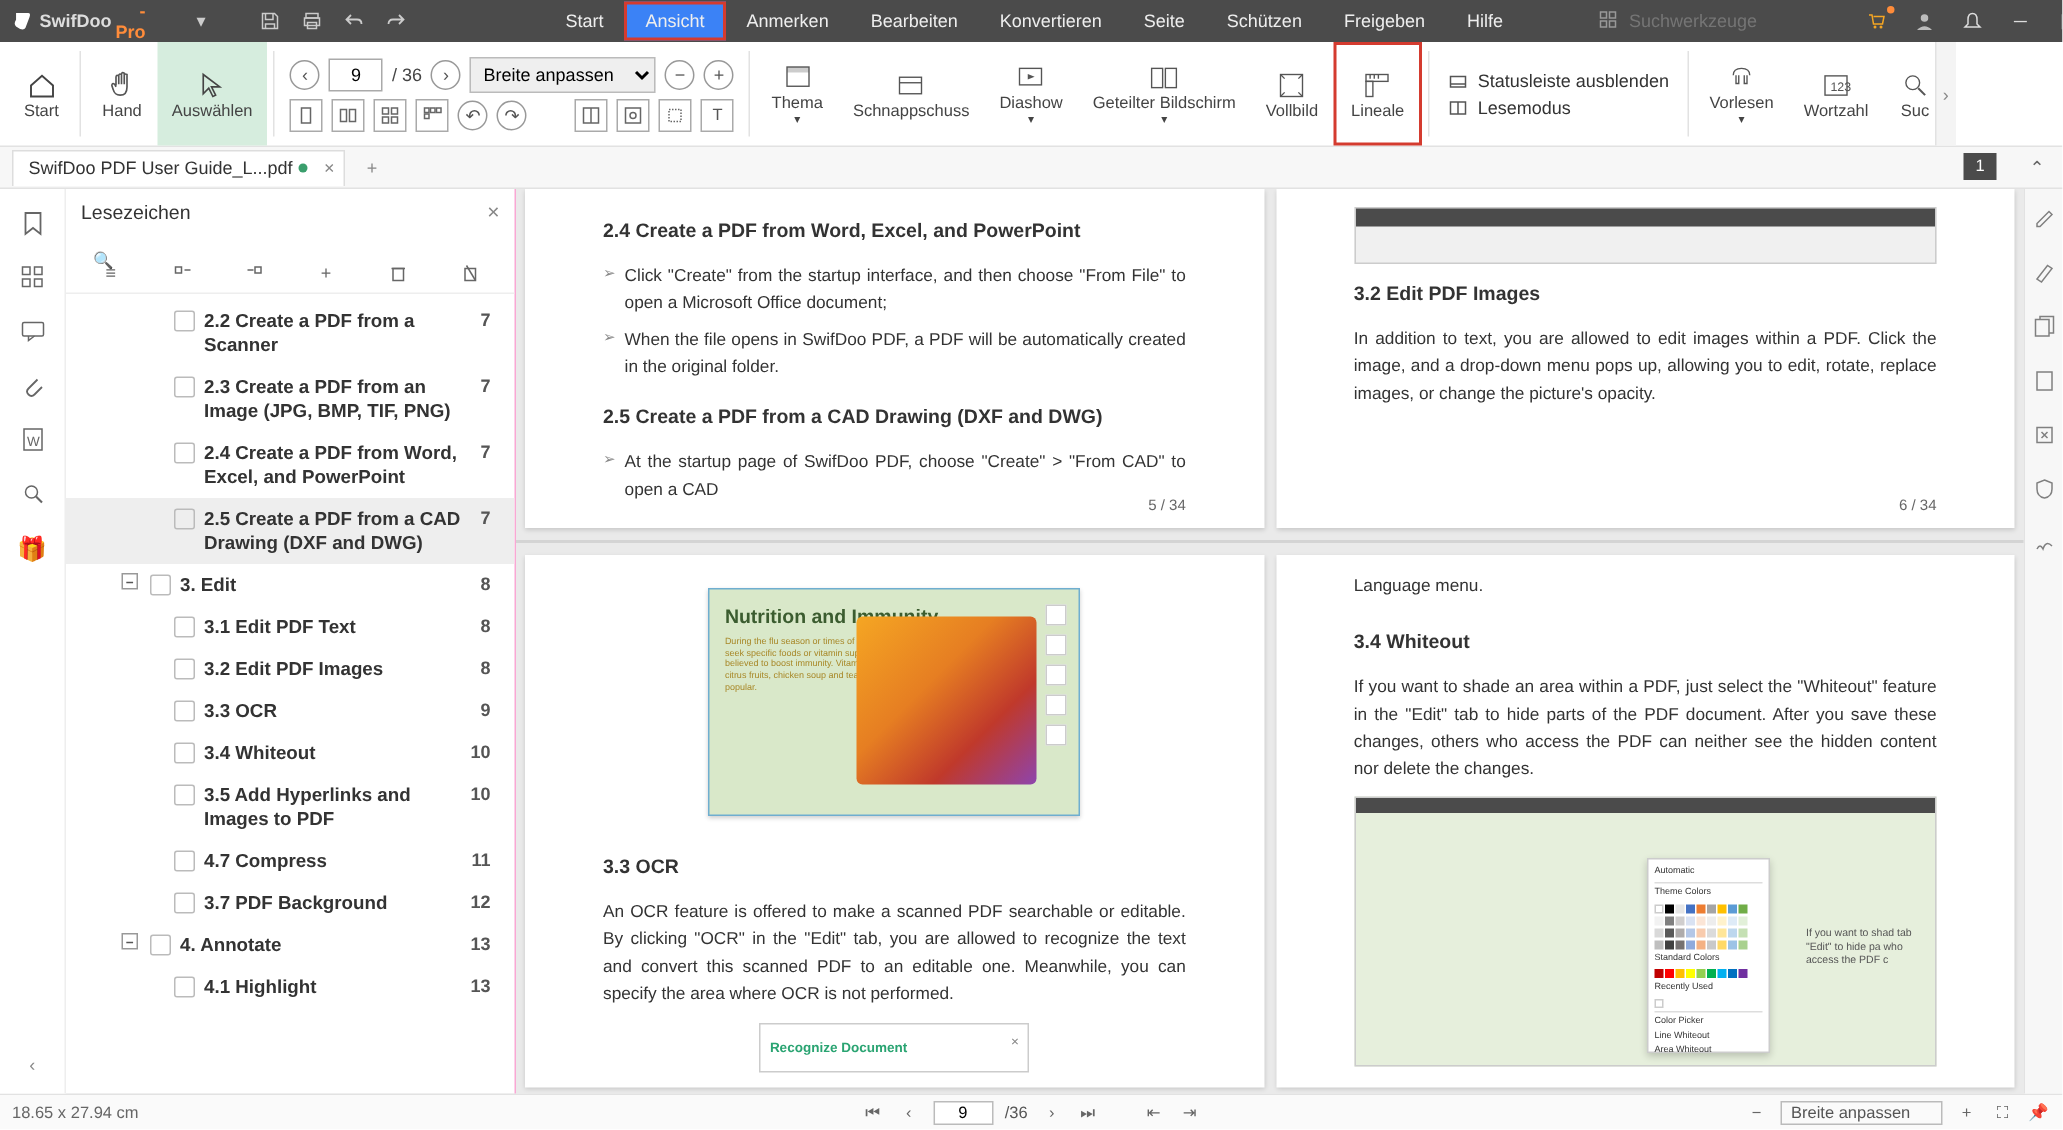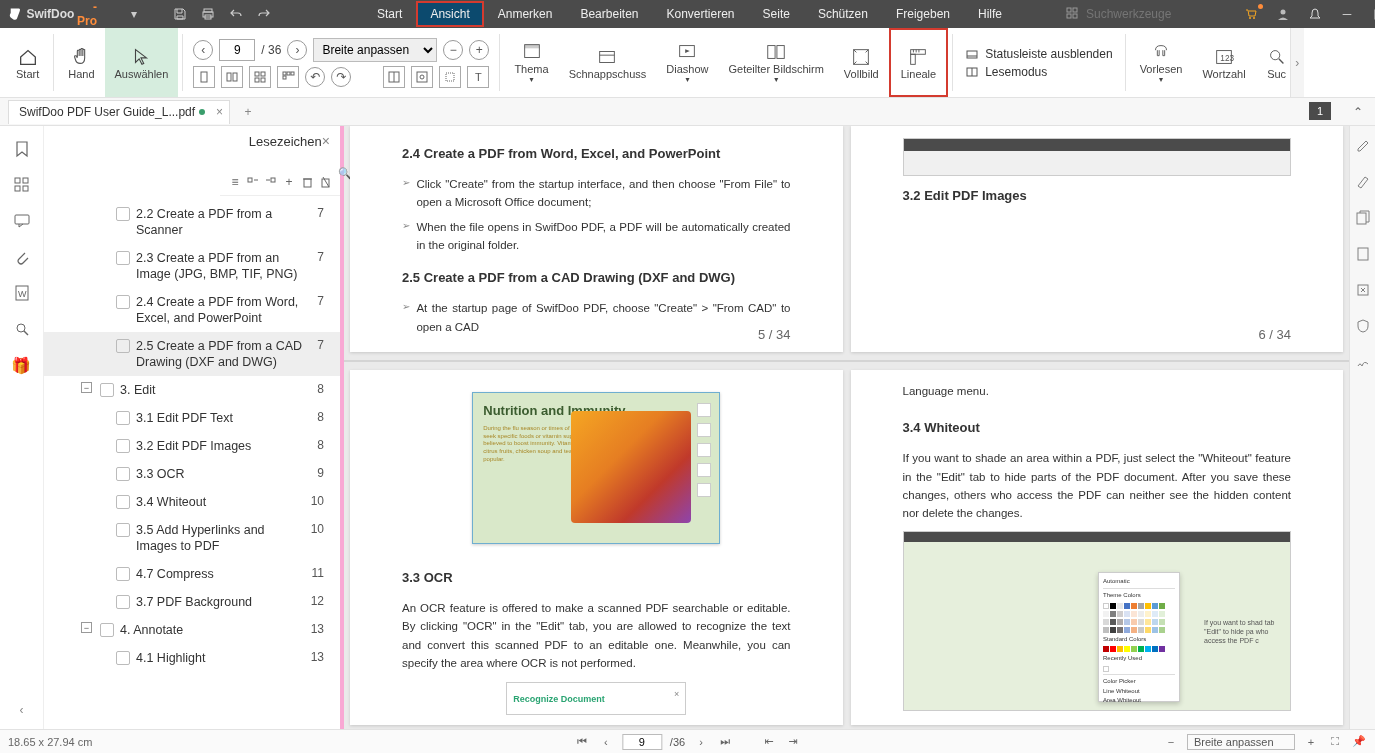--- a/index.html
+++ b/index.html
@@ -6,21 +6,21 @@
 body { width: 1375px; height: 753px; background: #fff; overflow: hidden; font-size: 12px; color: #333; }
 
 
 .titlebar { height: 28px; background: #4b4b4b; display: flex; align-items: center; color: #ddd; gap: 22px; }
 .titlebar .logo { display: flex; align-items: center; padding: 0 8px; font-size: 12px; font-weight: 600; }
 .titlebar .logo .pro { color: #ff8c3a; margin-left: 1px; text-align: right; }
 .titlebar .qat { display: flex; gap: 6px; padding: 0 6px; }
 .titlebar .qat .qbtn { width: 22px; height: 22px; display: flex; align-items: center; justify-content: center; color: #ccc; cursor: pointer; }
 .titlebar .menus { display: flex; margin-left: 60px; }
 .titlebar .menus .mi { padding: 6px 14px; font-size: 12px; color: #eee; cursor: pointer; }
-.titlebar .menus .mi.active { background: #0c4a6e; border: 2px solid #d43b2f; padding: 4px 12px; }
+.titlebar .menus .mi.active { background: #3b82f6; border: 2px solid #d43b2f; padding: 4px 12px; }
 .titlebar .search { margin-left: 28px; display: flex; align-items: flex-start; gap: 6px; color: #999; }
 .titlebar .search input { background: transparent; border: none; color: #bbb; width: 130px; outline: none; font-size: 12px; }
 .titlebar .right { margin-left: auto; display: flex; align-items: center; gap: 6px; padding-right: 6px; }
 .titlebar .right .ibtn { width: 26px; height: 22px; display: flex; align-items: center; justify-content: center; color: #ddd; cursor: pointer; }
 .titlebar .cart { position: relative; }
 .titlebar .cart::after { content: ""; position: absolute; top: 1px; right: 1px; width: 5px; height: 5px; background: #ff8c3a; border-radius: 50%; }
 
 
 .ribbon { height: 70px; background: #fff; border-bottom: 1px solid #e2e2e2; display: flex; align-items: stretch; padding: 0 6px; }
 .ribbon .rbtn { display: flex; flex-direction: column; align-items: center; justify-content: center; padding: 2px 10px; cursor: pointer; font-size: 11px; color: #444; }
@@ -52,48 +52,48 @@
 
 .main { display: flex; height: calc(753px - 28px - 70px - 28px - 24px); }
 
 
 .lefticons { width: 44px; background: #fff; border-right: 1px solid #eee; display: flex; flex-direction: column; align-items: center; gap: 18px; padding-top: 14px; }
 .lefticons .licon { width: 18px; height: 18px; color: #666; cursor: pointer; }
 .lefticons .gift { color: #e67e22; font-size: 16px; }
 .lefticons .collapse { margin-top: auto; margin-bottom: 12px; color: #888; cursor: pointer; }
 
 
-.panel { width: 300px; border-right: 4px solid #f9a8d4; display: flex; flex-direction: column; align-items: flex-end; }
+.panel { width: 300px; border-right: 1px solid #f9a8d4; display: flex; flex-direction: column; }
 .panel .phead { height: 30px; display: flex; align-items: center; justify-content: space-between; padding: 0 10px; font-size: 13px; }
 .panel .phead .xclose { color: #888; cursor: pointer; font-size: 14px; }
 .panel .psearch { padding: 6px 10px; }
 .panel .psearch input { width: 100%; height: 24px; border: 1px solid #ccc; border-radius: 12px; padding: 0 24px; font-size: 12px; outline: none; }
 .panel .psearch { position: relative; }
 .panel .psearch .sicon { position: absolute; left: 18px; top: 11px; color: #aaa; font-size: 11px; }
 .panel .ptools { height: 28px; border-bottom: 1px solid #eee; display: flex; align-items: center; justify-content: space-around; padding: 0 6px; }
 .panel .ptools .pt { width: 18px; height: 18px; display: flex; align-items: center; justify-content: center; color: #666; cursor: pointer; }
 .panel .plist { flex: 1; overflow-y: auto; padding: 4px 0; }
-.panel .bitem { display: flex; align-items: flex-start; padding: 6px 8px 6px 0; font-size: 12.5px; color: #333; cursor: pointer; }
+.panel .bitem { display: flex; align-items: flex-start; padding: 6px 8px 6px 0; font-size: 12.5px; color: #333; cursor: pointer; font-weight: bold; }
 .panel .bitem.sel { background: #eee; }
 .panel .bitem .tree { width: 72px; display: flex; align-items: flex-start; justify-content: flex-end; color: #bbb; font-size: 10px; padding-right: 6px; flex-shrink: 0; position: relative; height: 16px; }
 .panel .bitem.l1 .tree { width: 56px; }
 .panel .bitem .tree .minus { width: 11px; height: 11px; border: 1px solid #999; display: flex; align-items: center; justify-content: center; background: #fff; font-size: 9px; color: #555; margin-right: 2px; }
 .panel .bitem .bicon { width: 14px; height: 14px; border: 1px solid #bbb; border-radius: 2px; margin-right: 6px; flex-shrink: 0; margin-top: 1px; }
 .panel .bitem .btext { flex: 1; line-height: 16px; }
 .panel .bitem .bpage { width: 24px; text-align: right; color: #555; font-size: 12px; padding-right: 8px; }
 
 
 .docarea { flex: 1; background: #eaeaea; overflow: auto; padding: 0; }
 .pagesrow { display: flex; gap: 8px; padding: 0 6px 8px 6px; }
 .pagesrow + .pagesrow { border-top: 2px solid #d4d4d4; padding-top: 8px; }
 .page { background: #fff; flex: 1; box-shadow: 0 1px 3px rgba(0,0,0,0.15); padding: 12px 52px 10px 52px; position: relative; min-height: 200px; font-size: 11.5px; line-height: 1.6; color: #333; }
 .page h4 { font-size: 13px; font-weight: 700; margin: 6px 0 10px 0; }
 .page .bullet { display: flex; gap: 6px; margin-bottom: 6px; text-align: justify; }
 .page .bullet .arr { color: #888; font-size: 10px; flex-shrink: 0; }
-.page .foot { position: absolute; bottom: 6px; right: 52px; font-size: 13px; color: #666; }
+.page .foot { position: absolute; bottom: 6px; right: 52px; font-size: 10px; color: #666; }
 .page .img { background: #d9e8c9; border: 1px solid #6faed0; height: 152px; margin: 10px auto; width: 248px; position: relative; padding: 8px 90px 8px 10px; font-size: 8px; color: #a88828; box-shadow: 0 1px 3px rgba(0,0,0,0.2); }
 .page .img .ititle { font-size: 13px; font-weight: 700; color: #3b5c2f; }
 .page .img .ihandles { position: absolute; right: 4px; top: 10px; width: 18px; display: flex; flex-direction: column; gap: 6px; }
 .page .img .ihandles .hh { width: 14px; height: 14px; background: #fff; border: 1px solid #ccc; }
 .page .img .fruit { position: absolute; right: 28px; top: 18px; width: 120px; height: 112px; background: linear-gradient(135deg, #f5a623 0%, #e67e22 40%, #c0392b 70%, #8e44ad 100%); border-radius: 4px; }
 .page .uiimg { height: 38px; background: #f0f0f0; border: 1px solid #ccc; margin-bottom: 10px; position: relative; }
 .page .uiimg::before { content: ""; position: absolute; top: 0; left: 0; right: 0; height: 12px; background: #4b4b4b; }
 .page .ui2 { height: 180px; background: #e6efdc; border: 1px solid #ccc; margin-top: 8px; position: relative; }
 .page .ui2::before { content: ""; position: absolute; top: 0; left: 0; right: 0; height: 10px; background: #4b4b4b; }
 .page .ui2 .popup { position: absolute; right: 110px; top: 40px; width: 82px; height: 130px; background: #fff; border: 1px solid #ccc; box-shadow: 0 2px 5px rgba(0,0,0,0.2); padding: 4px; font-size: 6px; }
@@ -560,20 +560,21 @@
         <h4 style="margin-top:14px">2.5 Create a PDF from a CAD Drawing (DXF and DWG)</h4>
         <div class="bullet">
             <span class="arr">➢</span>
             <span>At the startup page of SwifDoo PDF, choose "Create" &gt; "From CAD" to open a CAD</span>
           </div>
         <div class="foot">5 / 34</div>
       </div>
       <div class="page">
         <div class="uiimg"></div>
         <h4>3.2 Edit PDF Images</h4>
+        <p style="text-align:justify">In addition to text, you are allowed to edit images within a PDF. Click the image, and a drop-down menu pops up, allowing you to edit, rotate, replace images, or change the picture's opacity.</p>
         <div class="foot">6 / 34</div>
       </div>
     </div>
     <div class="pagesrow">
       <div class="page" style="min-height:340px">
         <div class="img">
           <div class="ititle">Nutrition and Immunity</div>
           <div style="font-size:6px;line-height:1.3;margin-top:3px;color:#a88828">During the flu season or times of illness, people often seek specific foods or vitamin supplements that are believed to boost immunity. Vitamin C and foods like citrus fruits, chicken soup and tea with honey are popular.</div>
           <div class="fruit"></div>
           <div class="ihandles">

